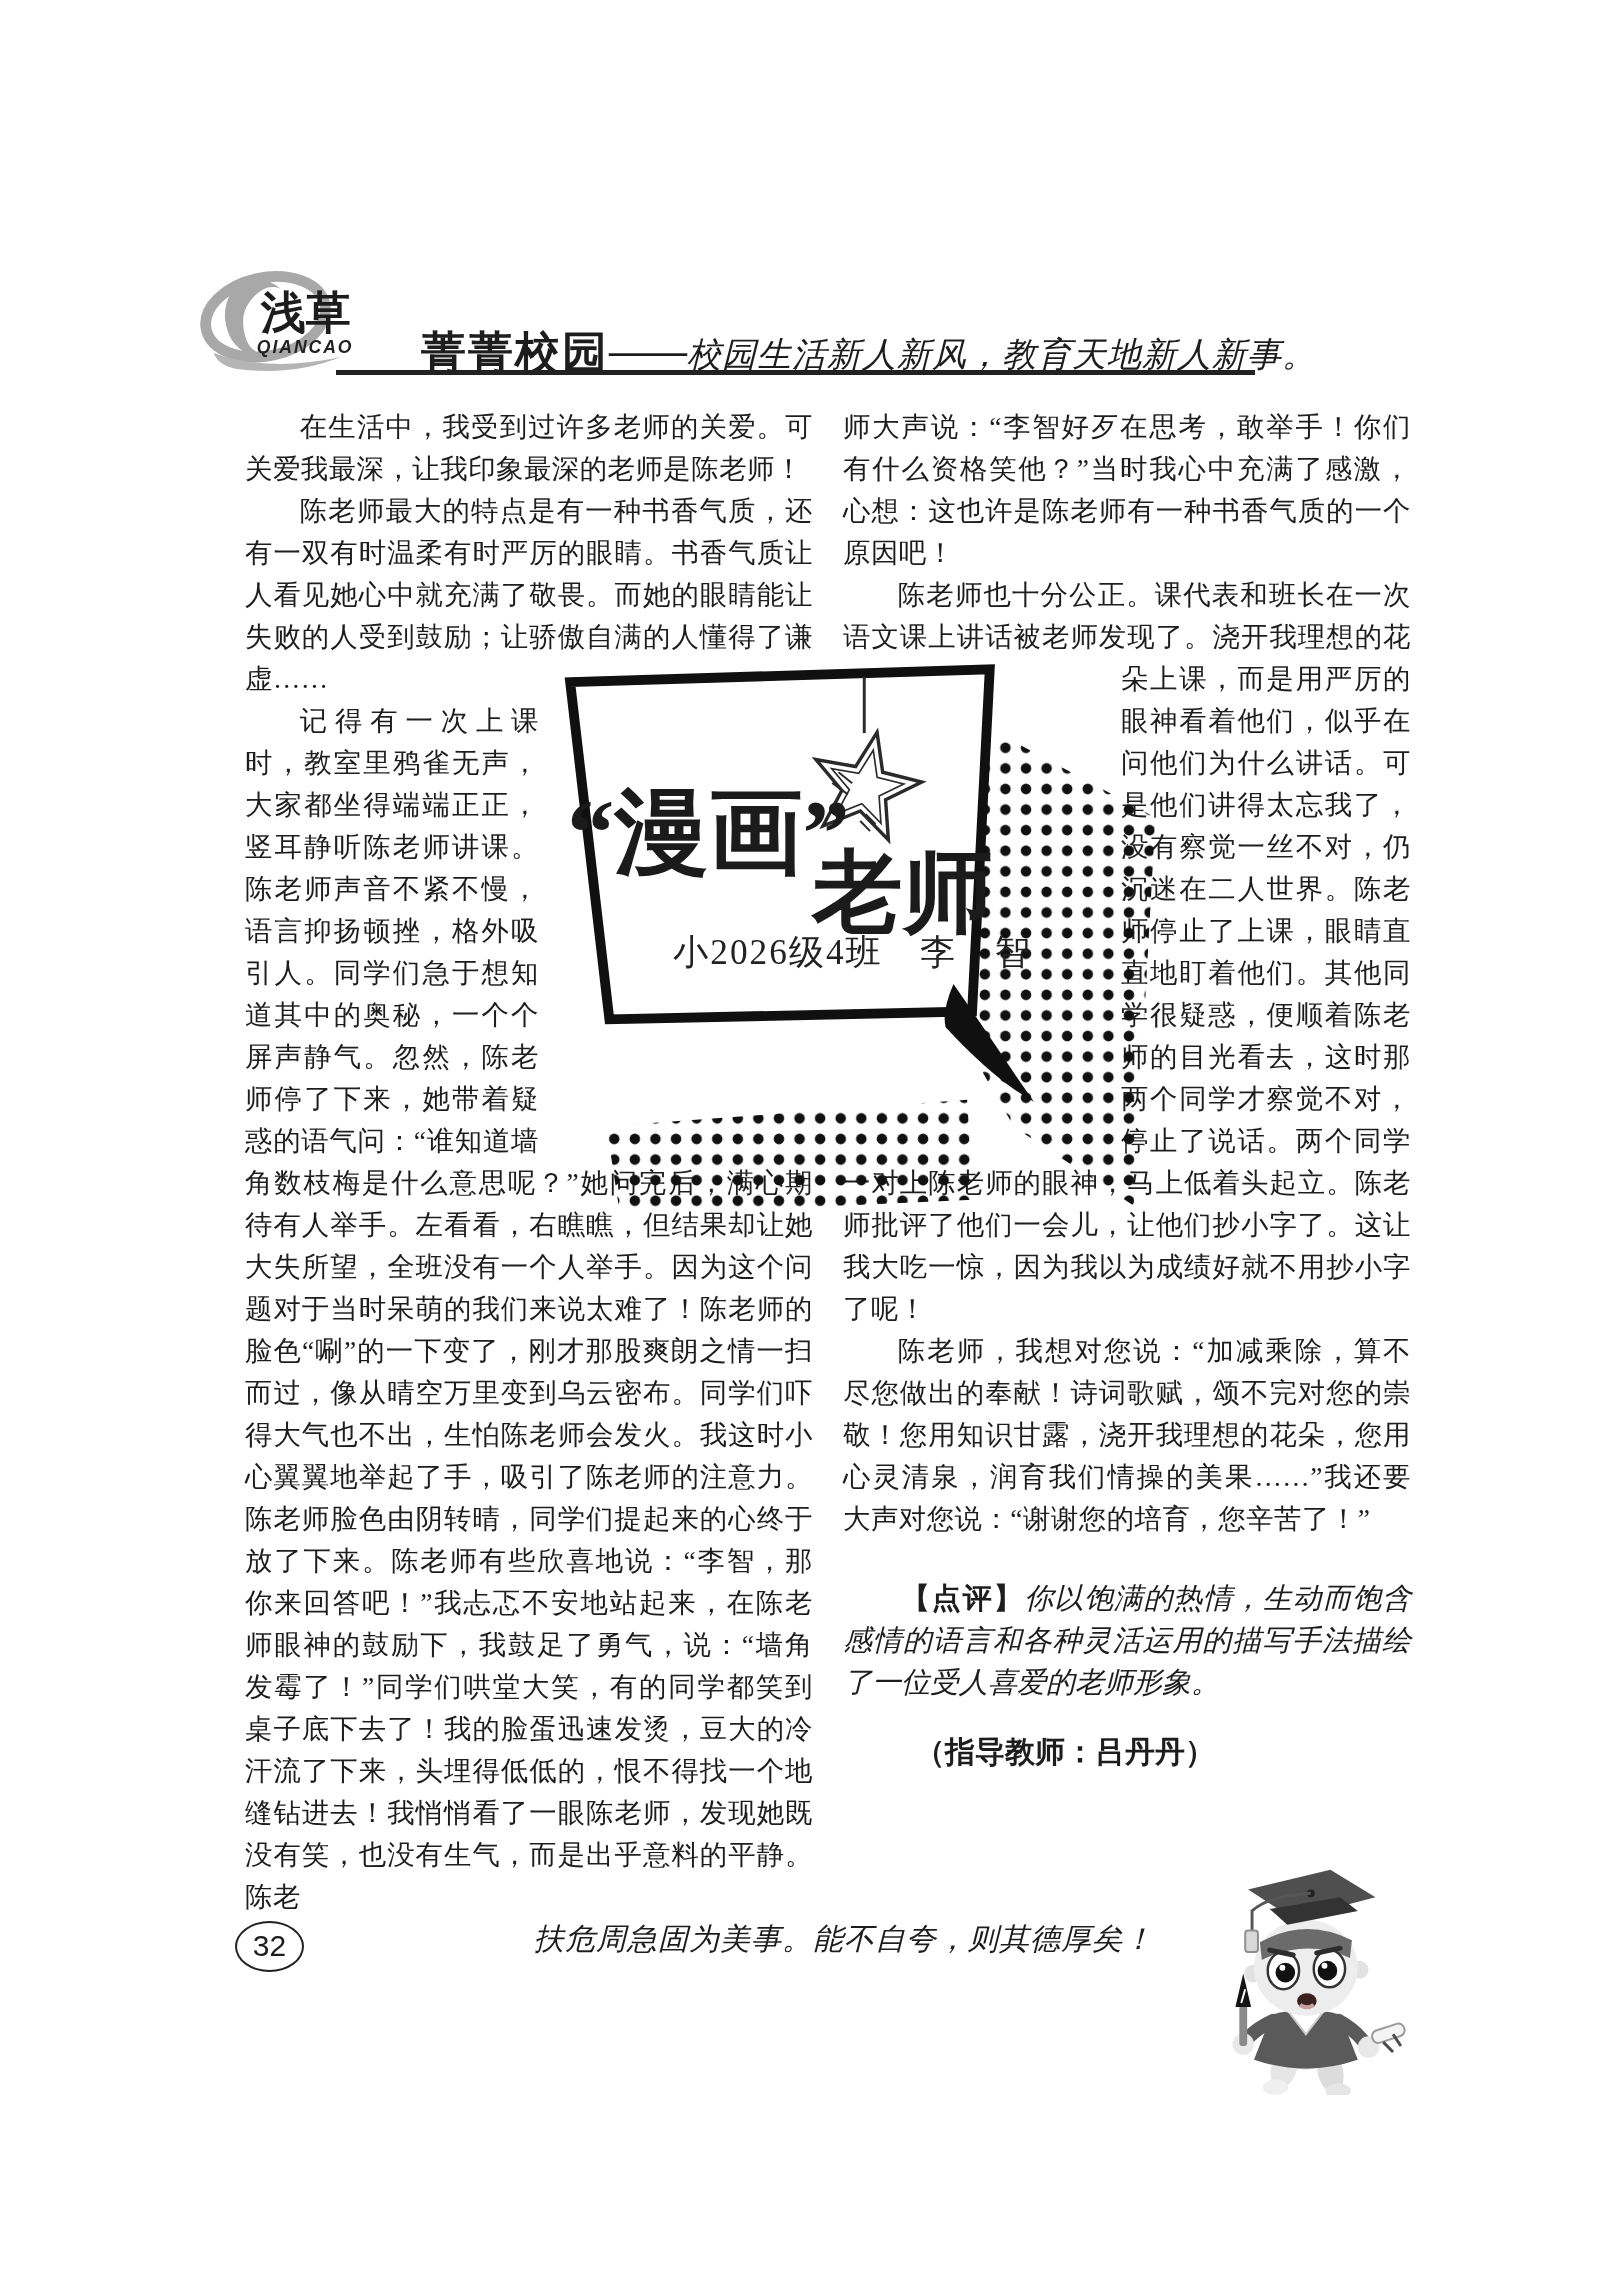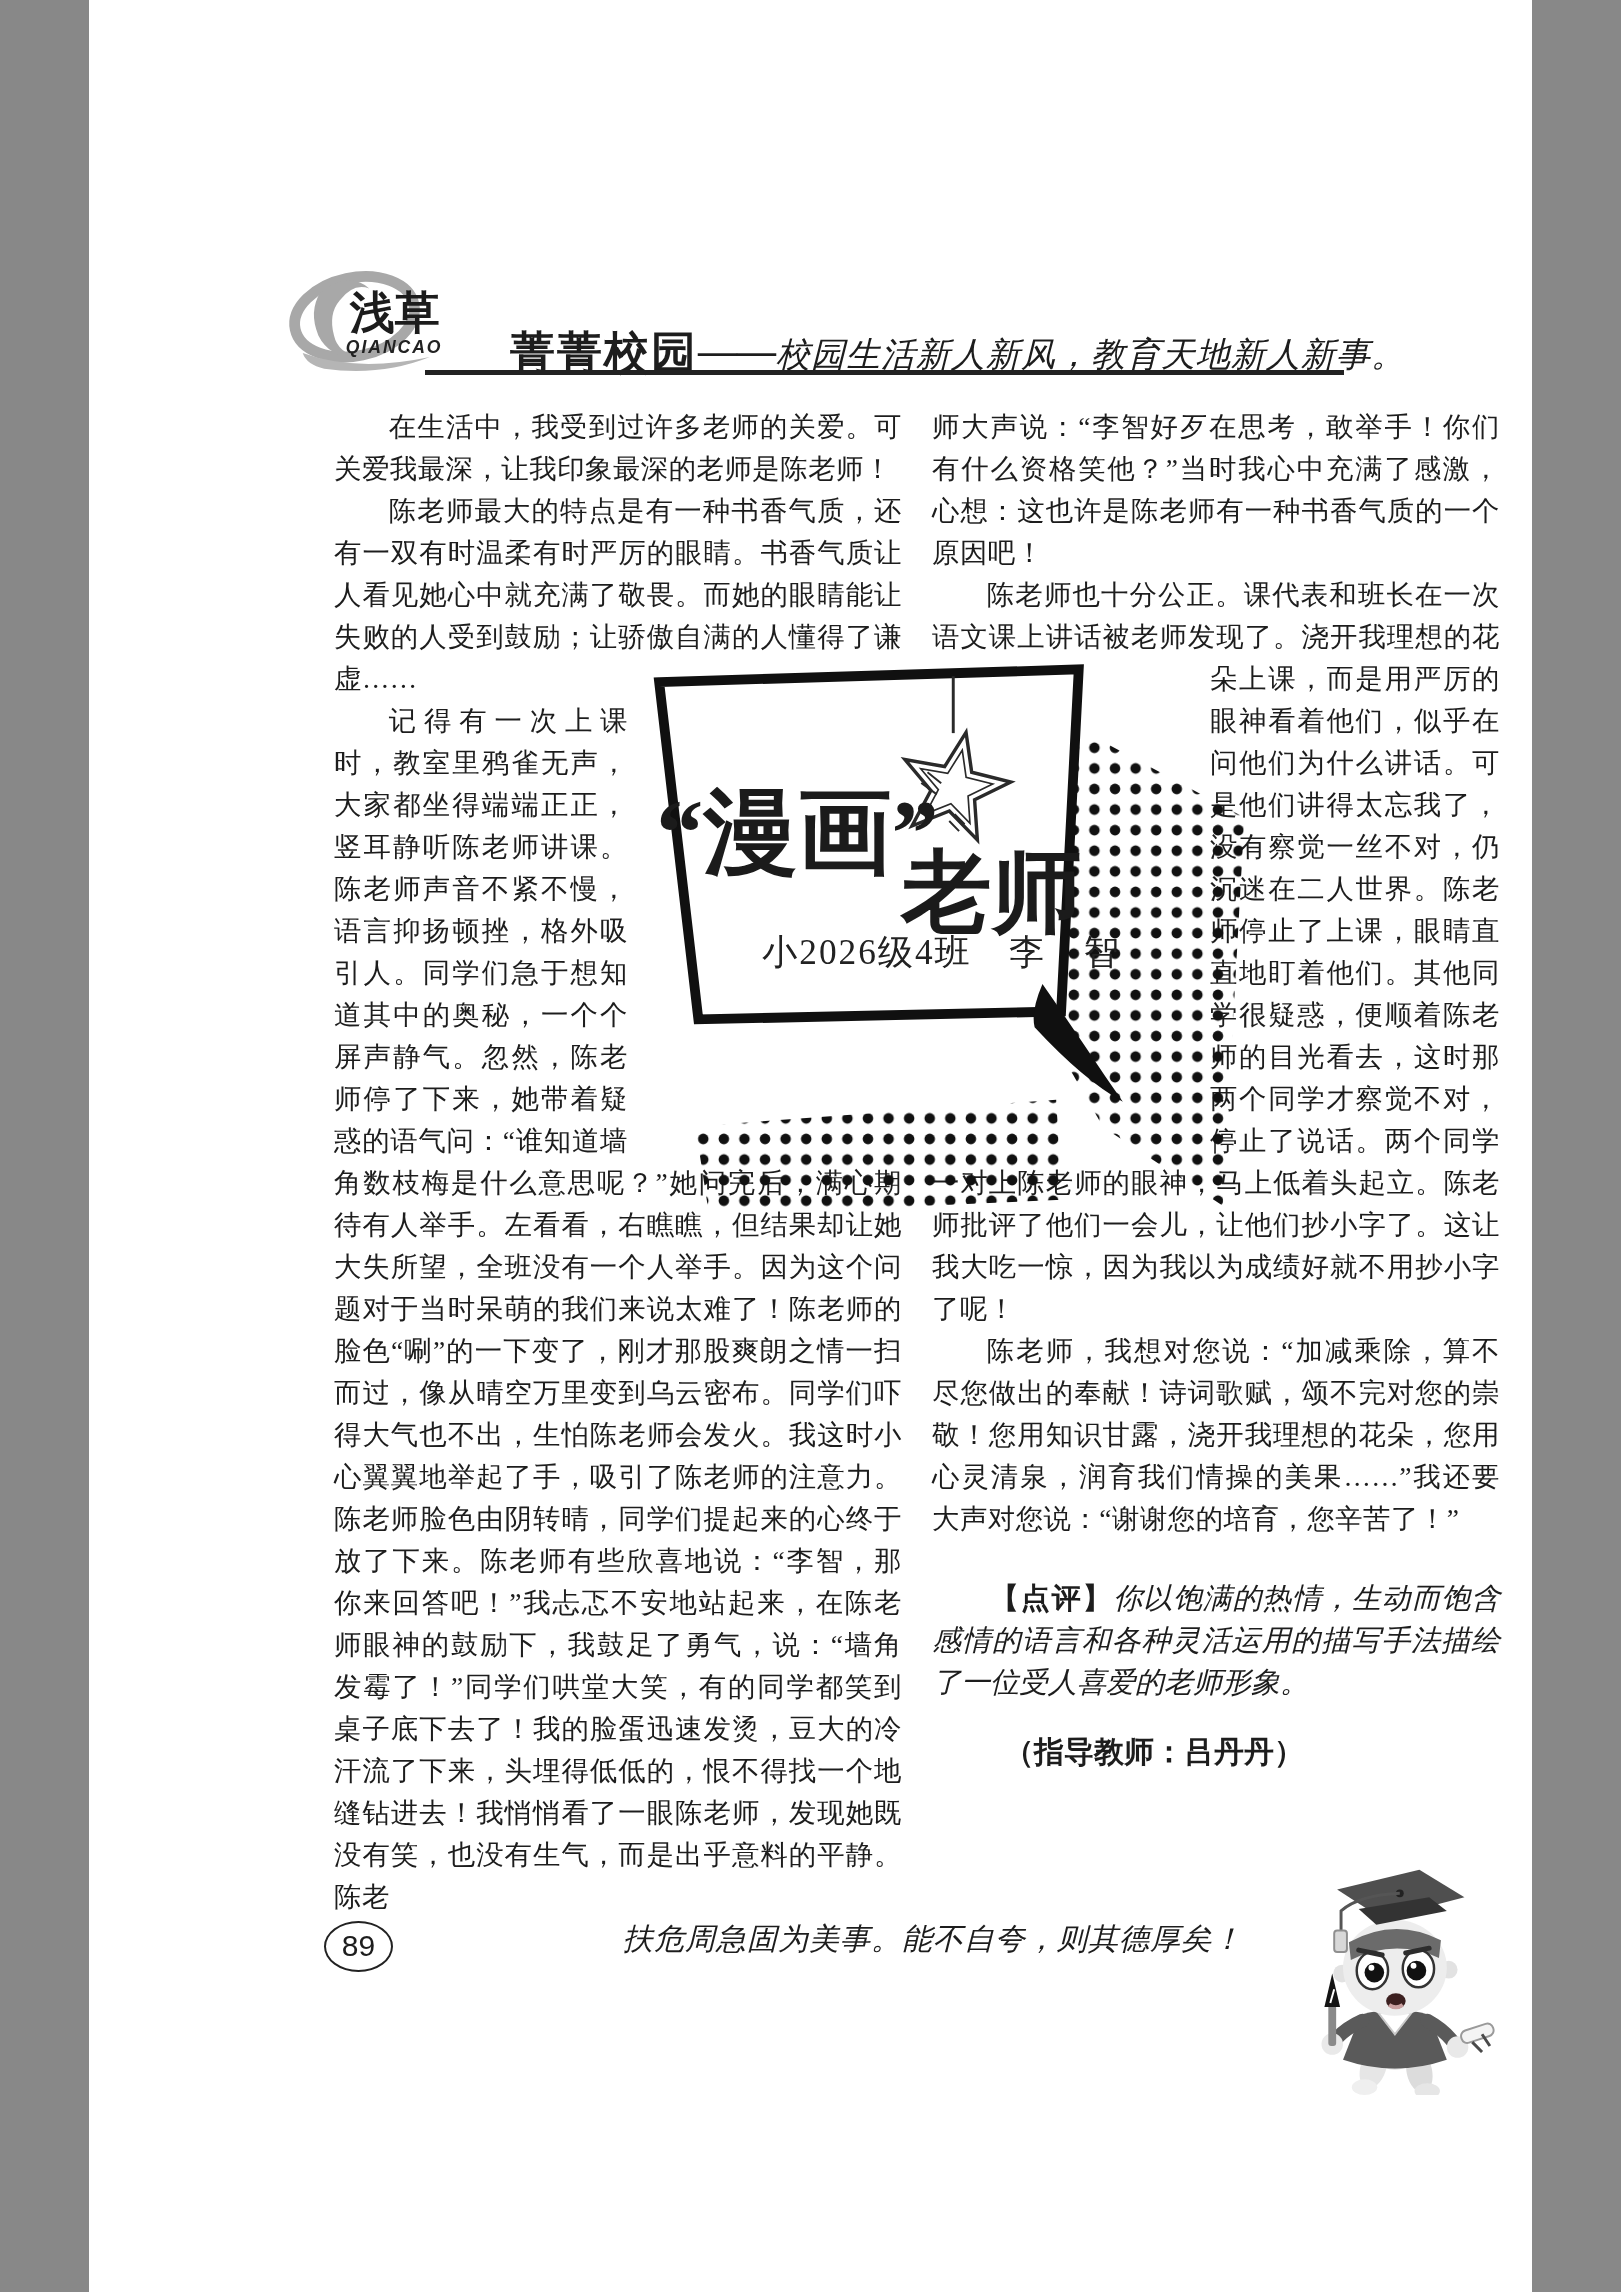--- a/index.html
+++ b/index.html
@@ -1,18 +1,18 @@
 <!DOCTYPE html>
 <html lang="zh"><head>
 <meta charset="utf-8">
 <style>
   html,body{margin:0;padding:0;background:#888;}
   .page{
     position:relative;
-    width:1443px;height:2293px;
+    width:1621px;height:2293px;
     margin:0 auto;
     background:#ffffff;
     overflow:hidden;
     font-family:"Liberation Serif","DejaVu Serif",serif;
     color:#1d1d1d;
   }
   
   .masthead-logo{position:absolute;left:155px;top:263px;width:225px;height:137px;}
   .section-head{
     position:absolute;left:421px;top:323px;width:882px;
@@ -137,21 +137,21 @@
         <path d="M-30,-10 L-14,-2 M-34,2 L-16,10 M6,26 L18,34 M2,34 L14,42" stroke-width="2" fill="none"></path>
       </g>
     </g>
 
     <text class="comic-title" x="42" y="230" font-size="96">“漫画”</text>
     <text class="comic-title" x="292" y="290" font-size="92">老师</text>
 
     <text class="comic-byline" x="150" y="332">小2026级4班　李　智</text>
   </svg>
 
-  <div class="page-number">89</div>
+  <div class="page-number">32</div>
   <div class="footer-motto">扶危周急固为美事。能不自夸，则其德厚矣！</div>
 
   <svg class="mascot" viewBox="0 0 225 240">
 
     <ellipse cx="95" cy="212" rx="13" ry="22" fill="#e6e6e6" transform="rotate(18 95 212)"></ellipse>
     <ellipse cx="142" cy="216" rx="13" ry="22" fill="#dcdcdc" transform="rotate(-12 142 216)"></ellipse>
     <ellipse cx="86" cy="232" rx="13" ry="8" fill="#efefef"></ellipse>
     <ellipse cx="150" cy="236" rx="13" ry="8" fill="#e6e6e6"></ellipse>
     <ellipse cx="117" cy="198" rx="24" ry="15" fill="#fafafa" stroke="#cfcfcf" stroke-width="2"></ellipse>
 

